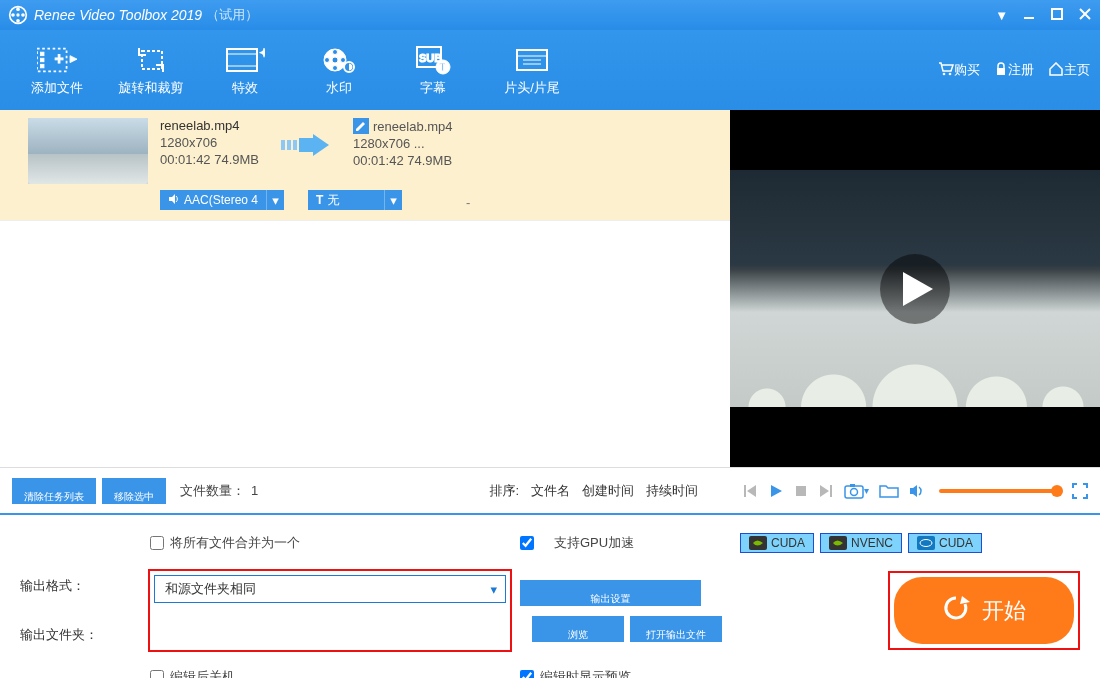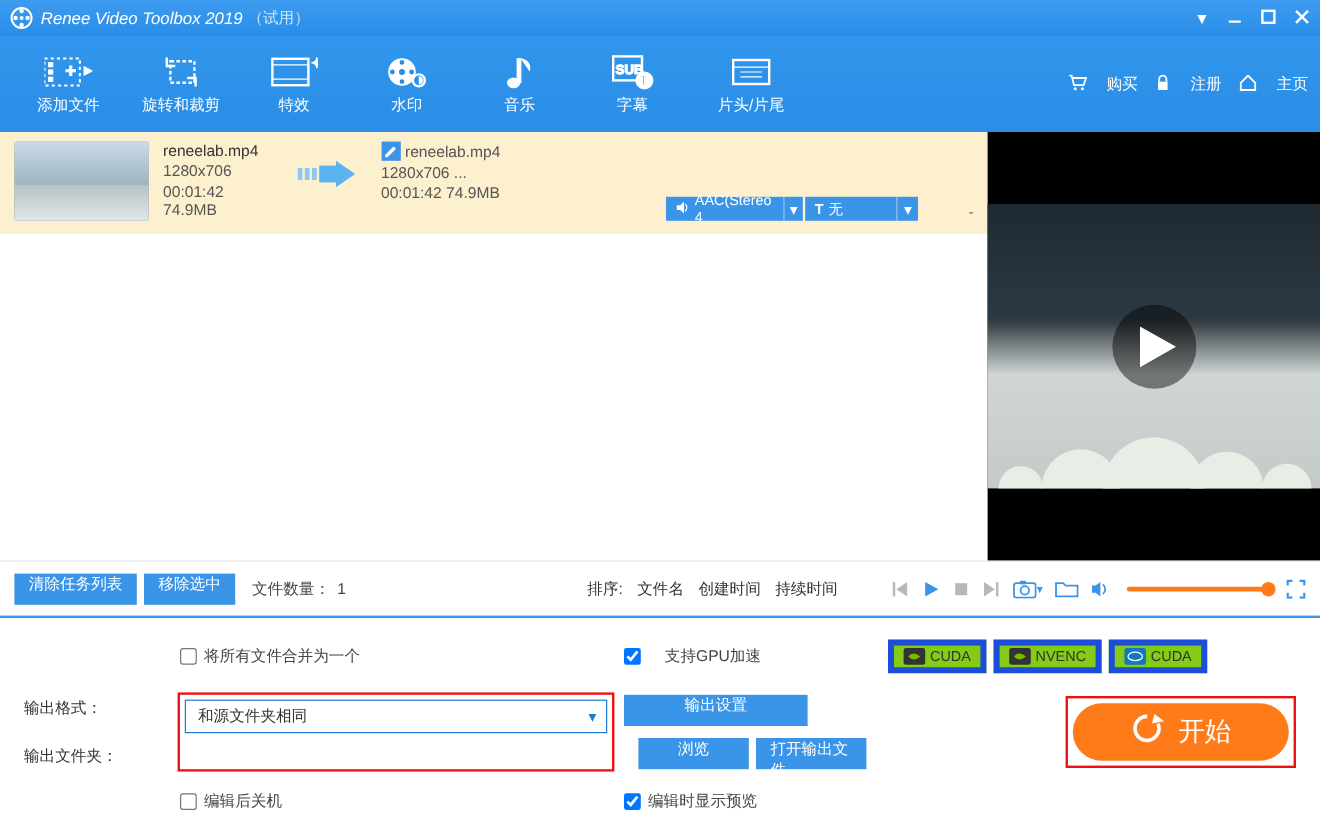--- a/index.html
+++ b/index.html
@@ -16,39 +16,39 @@
   .win-btns span { cursor:pointer; }
 
   
   .toolbar { height:80px; background:linear-gradient(#3196ec,#2a8de6); display:flex; align-items:center; color:#fff; padding:0 10px; }
   .tool { display:flex; flex-direction:column; align-items:center; justify-content:center; width:94px; height:70px; cursor:pointer; }
   .tool .ticon { width:40px; height:34px; display:flex; align-items:center; justify-content:center; }
   .tool .tlabel { margin-top:2px; font-size:13px; }
   .tool svg { fill:#fff; stroke:#fff; }
   .t-spacer { flex:1; }
   .toolbar-right { display:flex; gap:14px; align-items:center; font-size:13px; }
-  .tr-item { display:flex; align-items:center; gap:16px; cursor:pointer; }
+  .tr-item { display:flex; align-items:center; gap:0; cursor:pointer; }
 
   
   .main { display:flex; height:357px; }
   .file-area { flex:1; background:#fff; display:flex; flex-direction:column; }
-  .file-row { background:#fdf0ce; border-bottom:1px solid #eee; padding:8px 12px 10px 12px; display:flex; gap:6px; }
+  .file-row { background:#fdf0ce; border-bottom:1px solid #eee; padding:8px 12px 10px 28px; display:flex; flex-direction:column; gap:6px; }
   .file-top { display:flex; align-items:flex-start; gap:12px; }
   .thumb { width:120px; height:66px; background:linear-gradient(#aab, #8899aa); position:relative; overflow:hidden; border-radius:2px; }
   
   .thumb::before { content:''; position:absolute; left:0; right:0; top:0; height:55%; background:linear-gradient(#c9dce8,#9db3bf); }
   .thumb::after { content:''; position:absolute; left:0; right:0; bottom:0; height:45%; background:linear-gradient(#b7c3c6,#e1e6e6); }
   .fileinfo { display:flex; flex-direction:column; gap:2px; color:#555; }
   .fileinfo .fname { color:#333; }
   .arrow { width:70px; display:flex; align-items:center; justify-content:center; padding-top:14px; }
   .outinfo { display:flex; flex-direction:column; gap:2px; color:#555; }
   .outinfo .top { display:flex; align-items:center; gap:4px; }
   .pencil { width:16px; height:16px; background:#3a95e8; display:inline-flex; align-items:center; justify-content:center; }
 
-  .file-controls { display:flex; gap:2px; align-items:flex-end; padding-left:132px;margin-top:44px; }
+  .file-controls { display:flex; gap:24px; align-items:flex-end; padding-left:132px; }
   .split-btn { display:inline-flex; height:20px; }
   .split-btn .sb-main { background:#3a95e8; color:#fff; font-size:12px; display:flex; align-items:center; padding:0 8px; gap:4px; }
   .split-btn .sb-arrow { width:18px; background:#3a95e8; color:#fff; display:flex; align-items:center; justify-content:center; border-left:1px solid rgba(255,255,255,0.3); }
   .dash { color:#777; margin-left:40px; }
 
   
   .preview { width:370px; background:#000; position:relative; }
   .preview-img { position:absolute; left:0; right:0; top:60px; bottom:60px; background:linear-gradient(#1e2a33 0%, #2b3944 40%, #3a4146 42%, #cfd6d5 60%, #c3cac7 100%); }
   .preview-img::after { content:''; position:absolute; left:0; right:0; bottom:0; height:45%;
     background:
@@ -57,51 +57,51 @@
       radial-gradient(circle at 50% 100%, #e8ede6 0, #e8ede6 42px, transparent 43px),
       radial-gradient(circle at 72% 100%, #e8ede6 0, #e8ede6 30px, transparent 31px),
       radial-gradient(circle at 90% 100%, #e8ede6 0, #e8ede6 20px, transparent 21px);
   }
   .play-circle { position:absolute; left:50%; top:50%; width:70px; height:70px; margin:-35px 0 0 -35px; border-radius:50%; background:rgba(0,0,0,0.45); display:flex; align-items:center; justify-content:center; cursor:pointer; }
   .play-circle svg { margin-left:6px; }
 
   
   .controls-row { height:46px; background:#fff; display:flex; align-items:center; border-top:1px solid #ddd; }
   .left-ctrls { flex:1; display:flex; align-items:center; gap:6px; padding:0 12px; color:#444; }
-  .btn-blue { background:#3a95e8; color:#fff; height:26px; display:inline-flex; align-items:flex-start; padding:0 12px; font-size:13px; cursor:pointer; }
+  .btn-blue { background:#3a95e8; color:#fff; height:26px; display:inline-flex; align-items:flex-end; padding:0 12px; font-size:10px; cursor:pointer; }
   .sort-group { display:flex; gap:12px; margin-left:auto; align-items:center; color:#333; padding-right:20px;}
   .sort-group .st { cursor:pointer; }
 
   .right-ctrls { width:370px; display:flex; align-items:center; gap:10px; padding:0 12px; }
   .pbtn { color:#3a95e8; cursor:pointer; display:flex; align-items:center; }
   .pbtn.disabled { color:#b8b8b8; }
   .vol-slider { flex:1; height:4px; background:#ff7b1a; position:relative; border-radius:2px; margin:0 4px;}
   .vol-slider::after { content:''; position:absolute; right:-5px; top:-4px; width:12px; height:12px; border-radius:50%; background:#ff7b1a; }
 
   
   .bottom { border-top:2px solid #3a95e8; padding:18px 20px 10px 20px; display:grid; grid-template-columns: 120px 360px 210px 1fr; grid-auto-rows:auto; column-gap:10px; row-gap:18px; align-items:center; position:relative; }
   .check-row { grid-column:2; display:flex; align-items:center; gap:6px; color:#444; }
   .check-row2 { grid-column:3; display:flex; align-items:center; gap:20px; color:#444; }
   .badges { grid-column:4; display:flex; align-items:center; gap:6px; }
-  .badge { display:inline-flex; align-items:center; gap:4px; border:5px solid #1d4ed8; padding:2px 8px; font-size:12px; color:#333; background:#84cc16;}
+  .badge { display:inline-flex; align-items:center; gap:4px; border:1px solid #1d4ed8; padding:2px 8px; font-size:12px; color:#333; background:#7dd3fc;}
   .badge .b-icon { width:18px; height:14px; background:#333; border-radius:2px; display:inline-flex; align-items:center; justify-content:center;}
   .badge .b-icon.intel { background:#1278bf; }
   .lbl { color:#333; }
   .dropdown { border:1px solid #1c7ad4; height:28px; display:flex; align-items:center; justify-content:space-between; padding:0 8px 0 10px; background:#fff; color:#333; cursor:pointer;}
   .dropdown .arrw { color:#1c7ad4; }
   .highlight { outline:2px solid #e11; outline-offset:0px; padding:4px; }
   .h-wrap { grid-column:2; }
   .h-wrap .dropdown + .dropdown { margin-top:10px;gap:16px; }
 
   .mid-btns { grid-column:3; display:flex; flex-direction:column; gap:10px; }
   .mid-btns .row2 { display:flex; gap:6px;padding-left:12px; }
   .btn-blue.wide { justify-content:center; }
 
   .start-wrap { grid-column:4; display:flex; justify-content:flex-end; align-items:center; }
-  .start-btn { background:#ff7b1a; color:#fff; height:48px; width:180px; border-radius:28px; display:flex; align-items:center; justify-content:center; gap:12px; font-size:22px; cursor:pointer;}
+  .start-btn { background:#ff7b1a; color:#fff; height:67px; width:180px; border-radius:28px; display:flex; align-items:center; justify-content:center; gap:12px; font-size:22px; cursor:pointer;}
   .start-outline { border:2px solid #e11; padding:4px; }
 
   .bottom-checks { grid-column:2; display:flex; align-items:center; gap:6px; color:#444; }
   .bottom-checks2 { grid-column:3; display:flex; align-items:center; gap:6px; color:#444; }
 
   input[type=checkbox] { width:14px; height:14px; }
 </style>
 </head>
 <body>
 
@@ -176,30 +176,20 @@
           <circle cx="14" cy="15" r="3" fill="#2a8de6"></circle>
           <circle cx="14" cy="7" r="2.5" fill="#2a8de6"></circle>
           <circle cx="22" cy="15" r="2.5" fill="#2a8de6"></circle>
           <circle cx="14" cy="23" r="2.5" fill="#2a8de6"></circle>
           <circle cx="6" cy="15" r="2.5" fill="#2a8de6"></circle>
           <circle cx="28" cy="22" r="5" fill="none" stroke="#fff" stroke-width="2"></circle>
           <path d="M28 19 a3 3 0 0 1 0 6" fill="#fff"></path>
         </svg>
     </span>
     <span class="tlabel">水印</span>
-  </div>
-  <div class="tool">
-    <span class="ticon">
-      <svg width="28" height="30" viewBox="0 0 28 30">
-          <ellipse cx="9" cy="24" rx="5" ry="4" fill="#fff"></ellipse>
-          <rect x="12" y="4" width="3" height="20" fill="#fff"></rect>
-          <path d="M15 4 Q24 6 22 14" fill="#fff"></path>
-        </svg>
-    </span>
-    <span class="tlabel">音乐</span>
   </div>
   <div class="tool">
     <span class="ticon">
       <svg width="36" height="30" viewBox="0 0 36 30">
           <rect x="2" y="2" width="24" height="20" fill="none" stroke="#fff" stroke-width="2"></rect>
           <text x="4" y="17" fill="#fff" font-size="11" font-weight="bold">SUB</text>
           <circle cx="28" cy="22" r="7" fill="#fff"></circle>
           <text x="24" y="26" fill="#2a8de6" font-size="11" font-weight="bold">T</text>
         </svg>
     </span>
@@ -415,21 +405,21 @@
   </div>
 
   <span class="lbl">输出格式：</span>
   <div class="h-wrap highlight" style="grid-row: span 2; align-self:stretch;">
     <div class="dropdown">
       <span>和源文件夹相同</span>
       <span class="arrw">▾</span>
     </div>
   </div>
   <div class="mid-btns" style="grid-row: span 2;">
-    <span class="btn-blue wide" style="width:153px;">
+    <span class="btn-blue wide" style="width:181px;">
         <span>输出设置</span>
       </span>
     <div class="row2">
       <span class="btn-blue wide" style="width:92px;">
           <span>浏览</span>
         </span>
       <span class="btn-blue wide" style="width:92px;">
           <span>打开输出文件</span>
         </span>
     </div>

